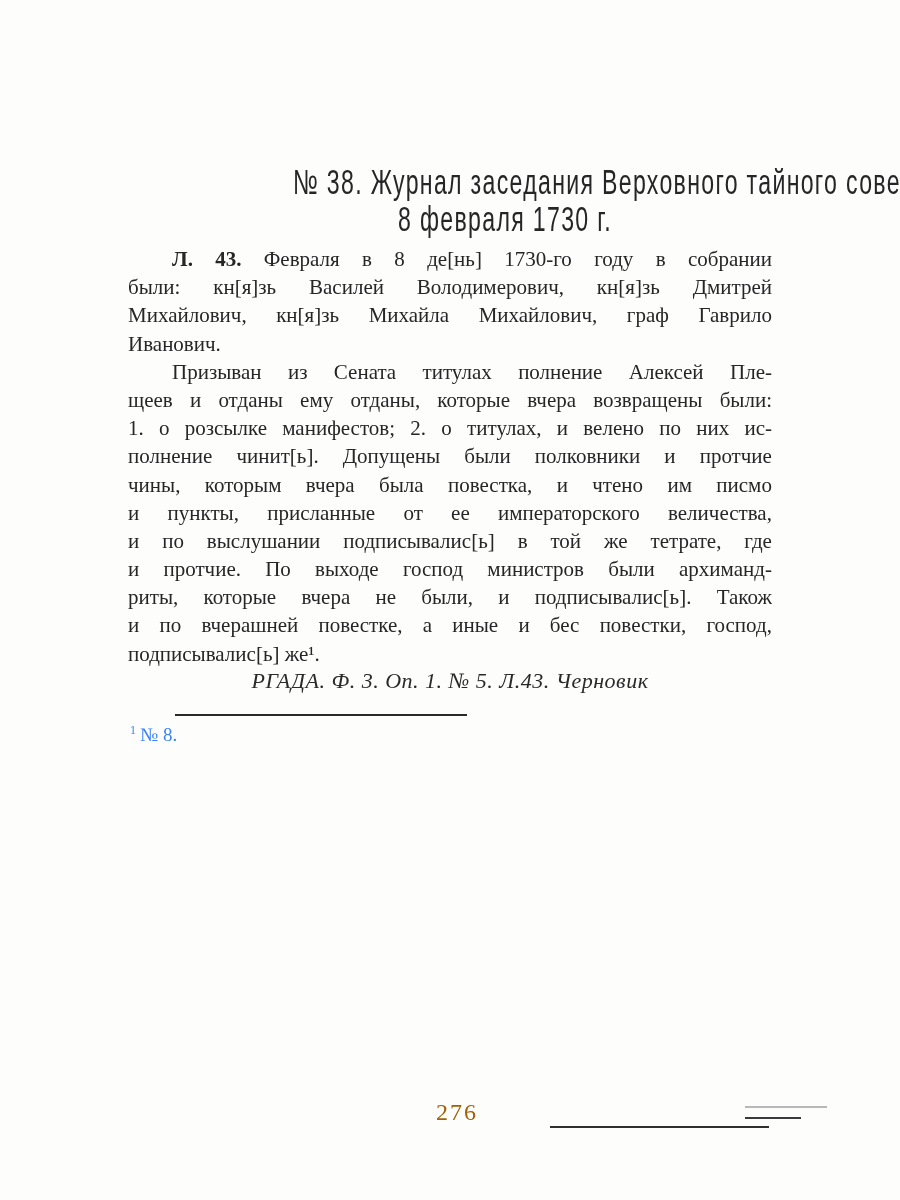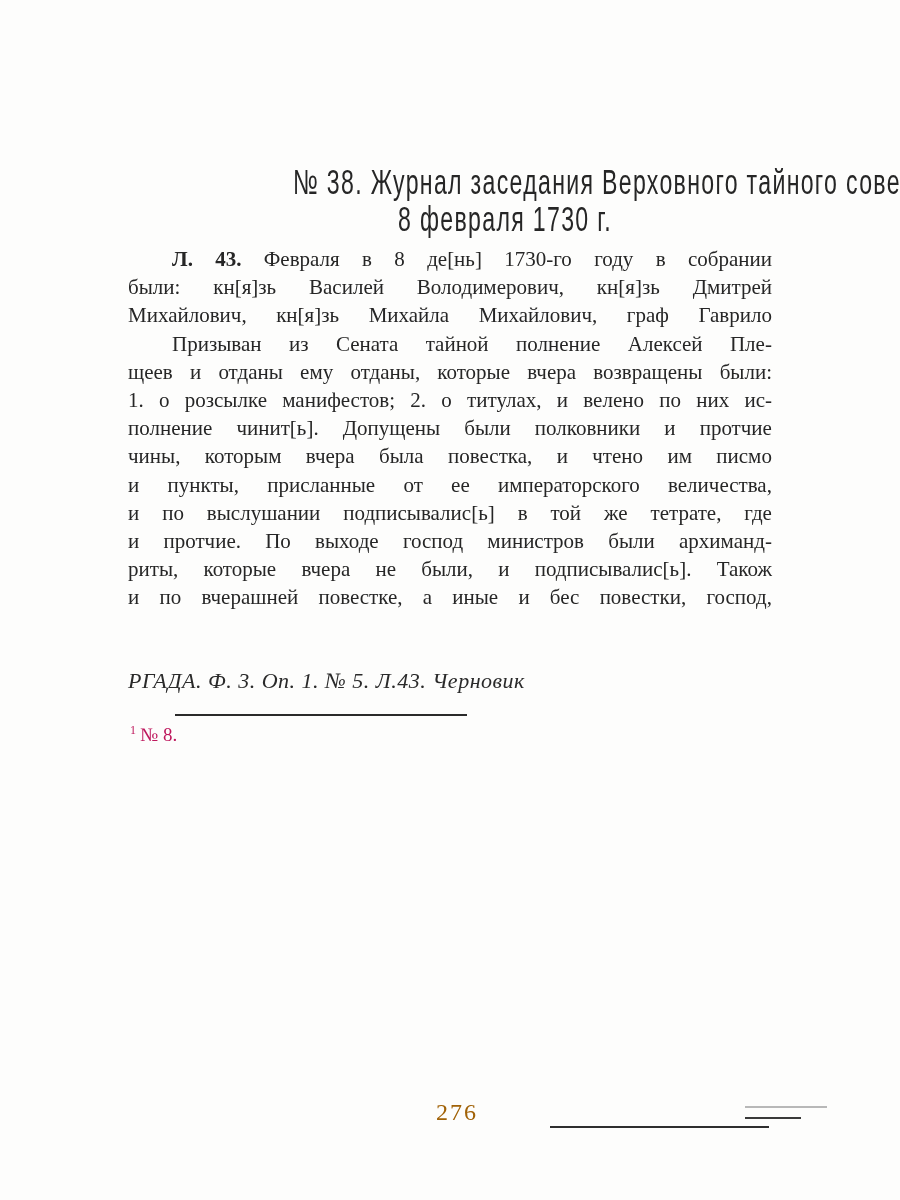--- a/index.html
+++ b/index.html
@@ -38,35 +38,35 @@
     font-size:21px; color:#262626;
   }
   .line { height:28.2px; white-space:nowrap; }
   .line.just { display:flex; justify-content:space-between; flex-wrap:nowrap; }
   .line.indent { padding-left:44px; }
   .line b { font-weight:700; }
 
   
   .citation {
     position:absolute; top:668px; left:0; width:644px;
-    text-align:left;
+    text-align:center;
     font-family:"Liberation Serif","DejaVu Serif",serif;
     font-style:italic; font-size:22px; color:#2a2a2a;
     letter-spacing:0.5px;
   }
 
   
   .fn-rule {
     position:absolute; top:714px; left:47px;
     width:292px; height:2px; background:#2a2a2a;
   }
   .footnote {
     position:absolute; top:723px; left:2px;
     font-family:"Liberation Serif","DejaVu Serif",serif;
-    font-size:19px; color:#be185d;
+    font-size:19px; color:#3b82f6;
   }
   .footnote sup { font-size:12px; margin-right:4px; }
 
   
   .pagenum {
     position:absolute; left:436px; top:1099px;
     font-family:"Liberation Serif","DejaVu Serif",serif;
     font-size:24px; letter-spacing:2px; color:#a16207;
   }
   .mark { position:absolute; }
@@ -109,25 +109,26 @@
           <span>Дмитрей</span>
         </div>
         <div class="line just">
           <span>Михайлович,</span>
           <span>кн[я]зь</span>
           <span>Михайла</span>
           <span>Михайлович,</span>
           <span>граф</span>
           <span>Гаврило</span>
         </div>
+        <div class="line last">Иванович.</div>
         <div class="line just indent">
           <span>Призыван</span>
           <span>из</span>
           <span>Сената</span>
-          <span>тайной</span>
+          <span>титулах</span>
           <span>полнение</span>
           <span>Алексей</span>
           <span>Пле-</span>
         </div>
         <div class="line just">
           <span>щеев</span>
           <span>и</span>
           <span>отданы</span>
           <span>ему</span>
           <span>отданы,</span>
@@ -215,20 +216,21 @@
           <span>по</span>
           <span>вчерашней</span>
           <span>повестке,</span>
           <span>а</span>
           <span>иные</span>
           <span>и</span>
           <span>бес</span>
           <span>повестки,</span>
           <span>господ,</span>
         </div>
+        <div class="line last">подписывалис[ь] же¹.</div>
       </div>
 
     <div class="citation">РГАДА. Ф. 3. Оп. 1. № 5. Л.43. Черновик</div>
 
     <div class="fn-rule"></div>
     <div class="footnote"><sup>1</sup><span>№ 8.</span></div>
   </div>
 
   <div class="pagenum">276</div>
 

